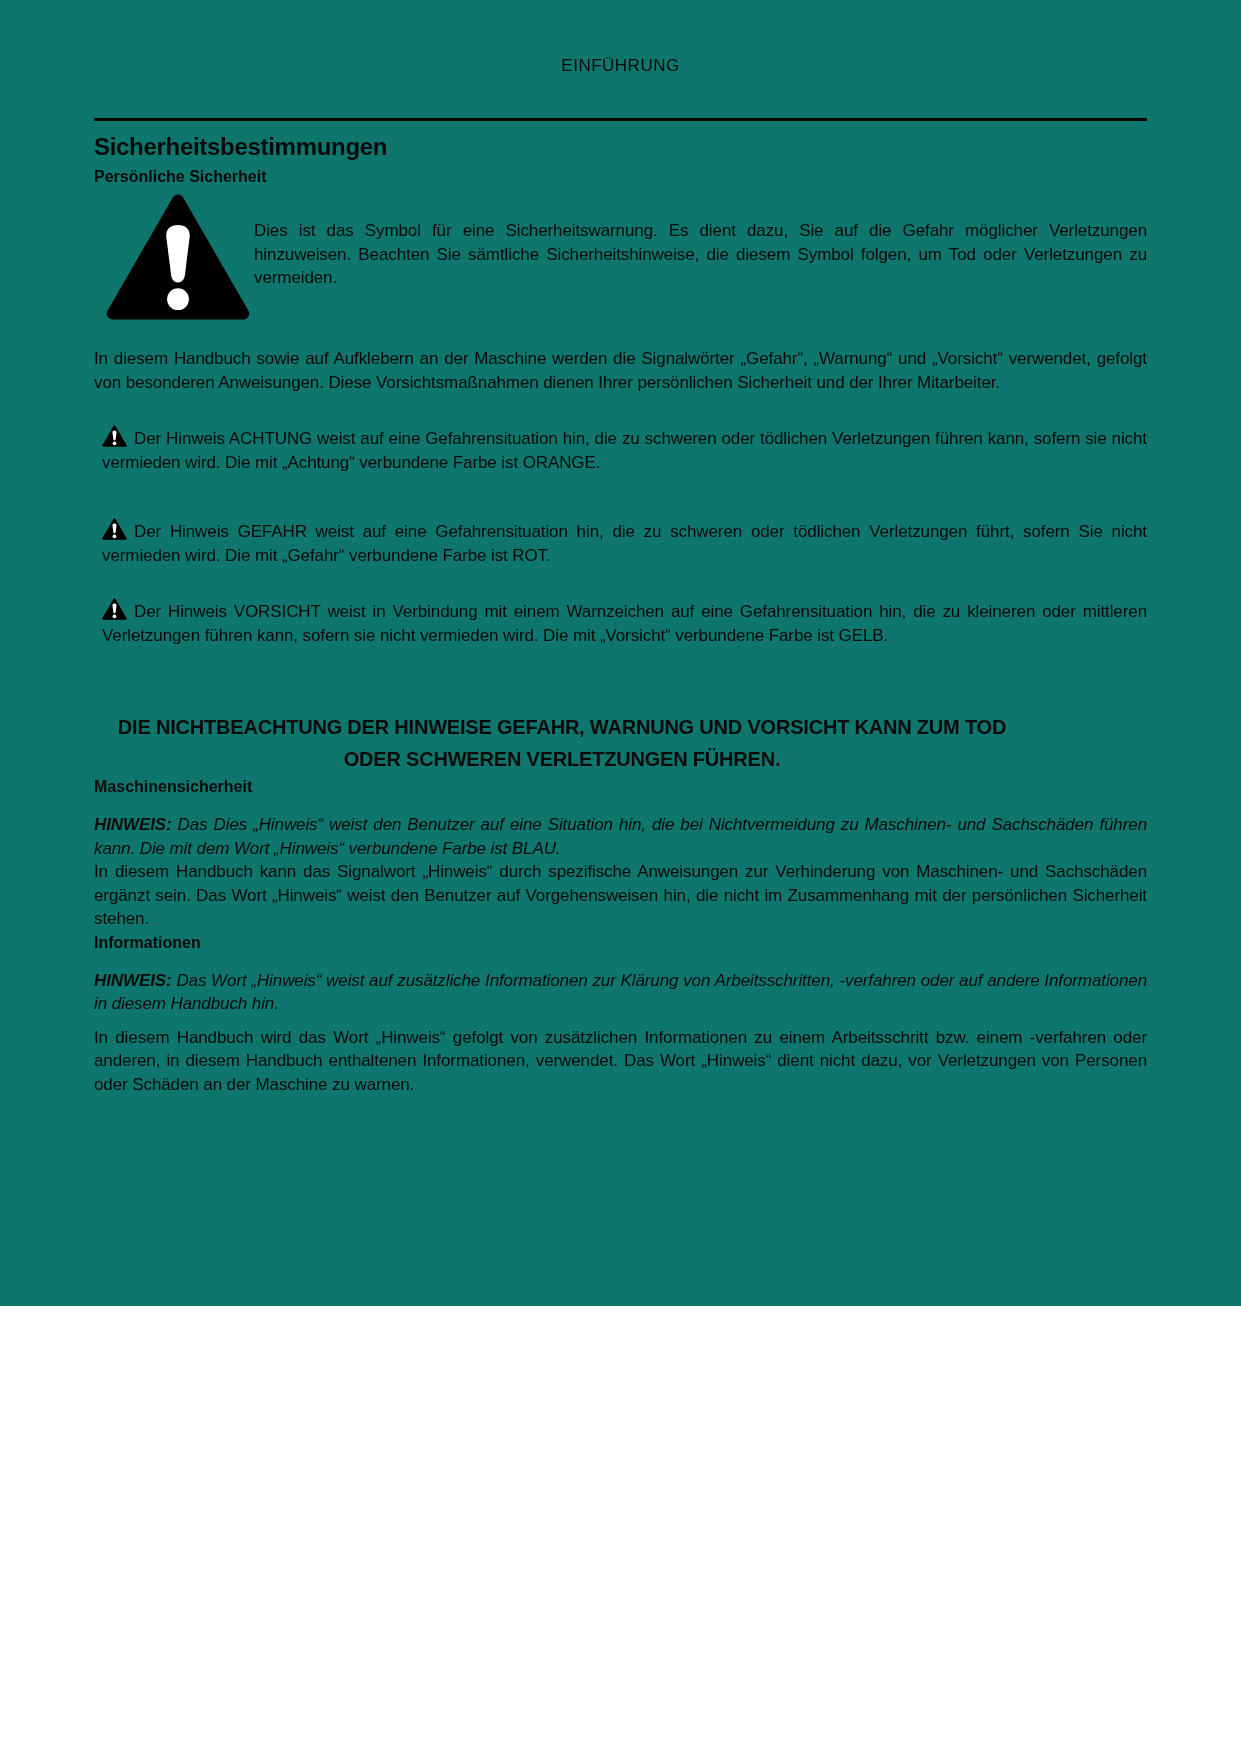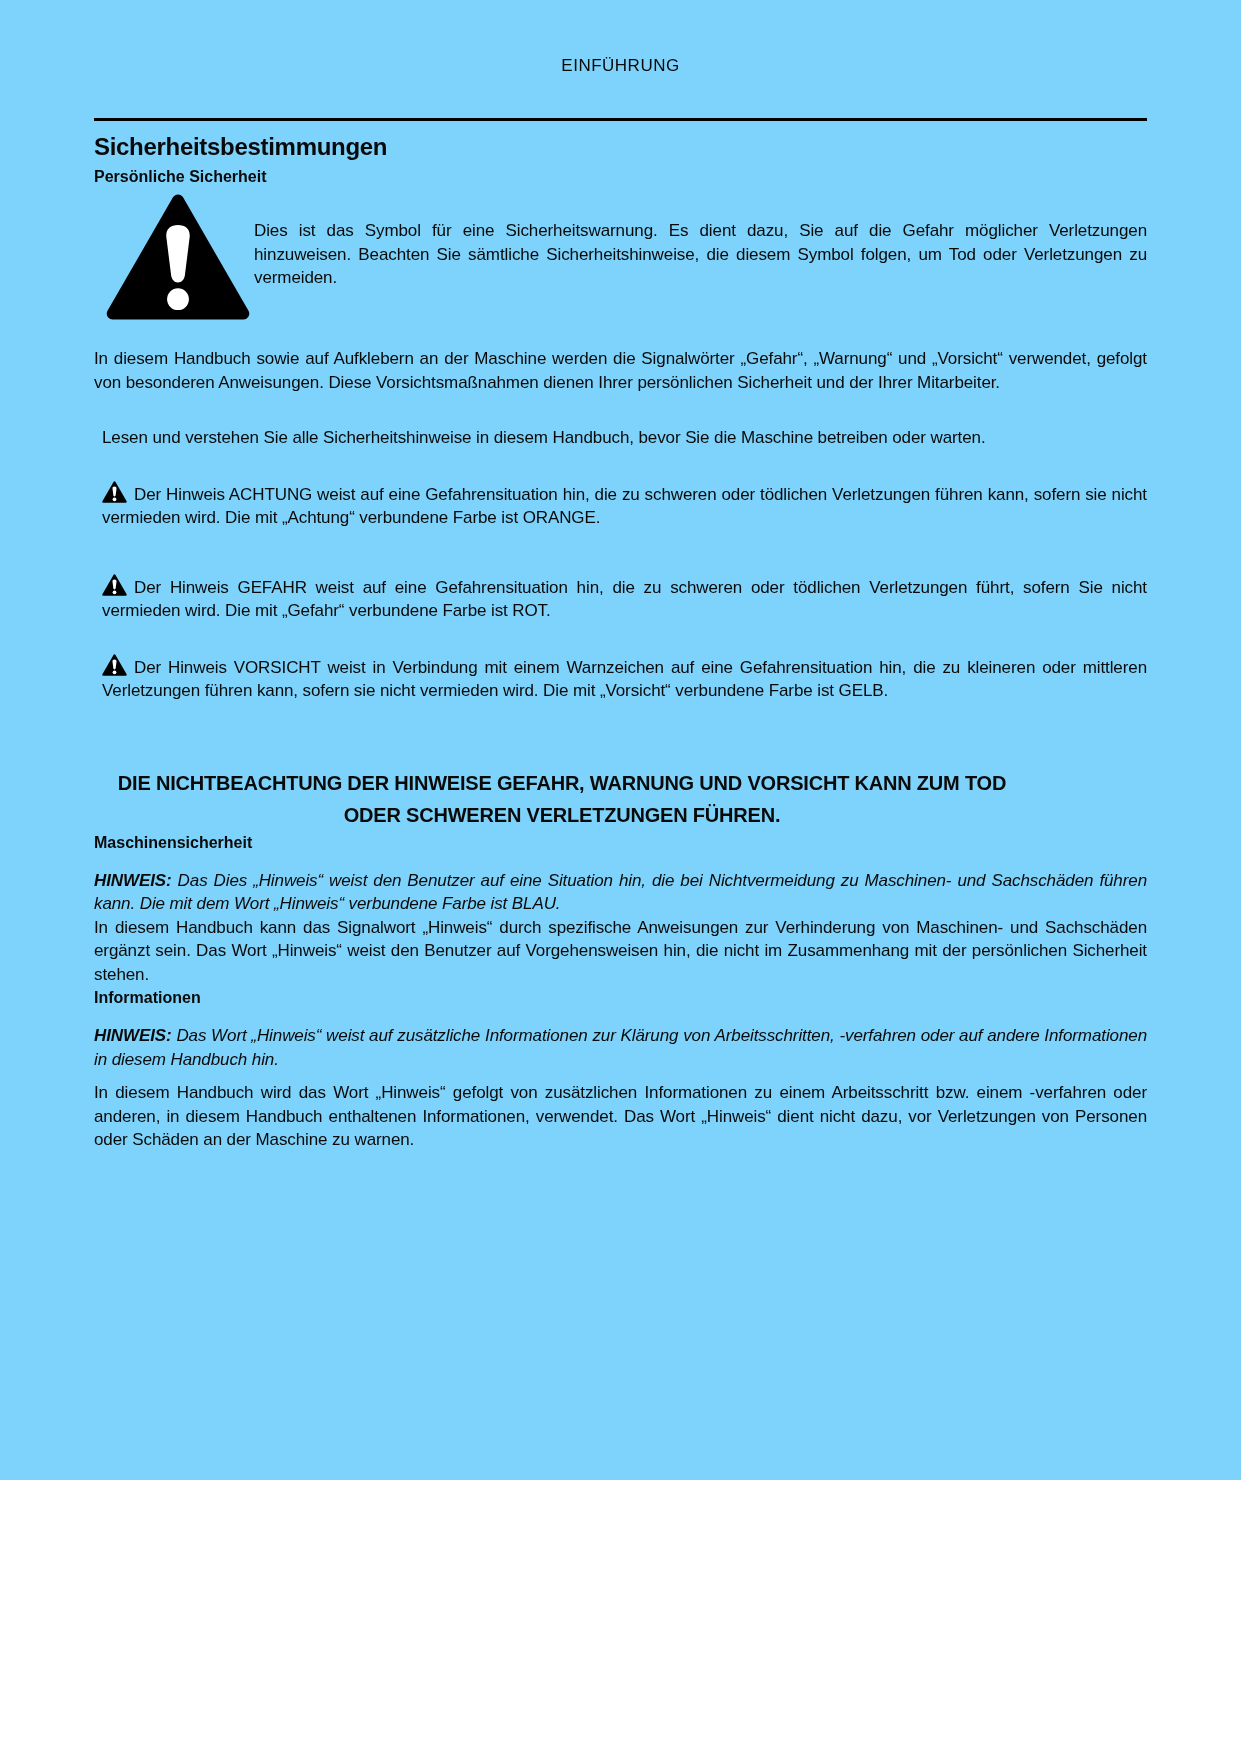--- a/index.html
+++ b/index.html
@@ -1,19 +1,19 @@
 <!DOCTYPE html>
 <html lang="de"><head>
 <meta charset="utf-8">
 <style>
   html,body { margin:0; padding:0; background:#ffffff; }
   .page {
     position:relative;
-    width:1241px; height:1480px;
-    background:#7dd3fc;
+    width:1241px; height:1306px;
+    background:#0f766e;
     color:#0a0a0a;
     font-family:"Liberation Sans", sans-serif;
     overflow:hidden;
   }
   .content { padding:0 94px; }
 
   .running-header {
     padding-top:55px;
     text-align:center;
     font-size:17px;
@@ -111,21 +111,20 @@
       <svg class="tri-large" viewBox="0 0 100 88" xmlns="http://www.w3.org/2000/svg" aria-hidden="true">
         <path d="M50 5 L95 83 L5 83 Z" fill="#000" stroke="#000" stroke-width="8" stroke-linejoin="round"></path>
         <path d="M50 22 C55.5 22 58.6 25.2 58 30.5 L54.8 56 C54.5 59.3 52.6 61.5 50 61.5 C47.4 61.5 45.5 59.3 45.2 56 L42 30.5 C41.4 25.2 44.5 22 50 22 Z" fill="#fff"></path>
         <circle cx="50" cy="73" r="7.5" fill="#fff"></circle>
       </svg>
       <p class="body-para symbol-text">Dies ist das Symbol für eine Sicherheitswarnung. Es dient dazu, Sie auf die Gefahr möglicher Verletzungen hinzuweisen. Beachten Sie sämtliche Sicherheitshinweise, die diesem Symbol folgen, um Tod oder Verletzungen zu vermeiden.</p>
     </div>
 
     <p class="body-para mt-26">In diesem Handbuch sowie auf Aufklebern an der Maschine werden die Signalwörter „Gefahr“, „Warnung“ und „Vorsicht“ verwendet, gefolgt von besonderen Anweisungen. Diese Vorsichtsmaßnahmen dienen Ihrer persönlichen Sicherheit und der Ihrer Mitarbeiter.</p>
 
-    <p class="body-para indent mt-32">Lesen und verstehen Sie alle Sicherheitshinweise in diesem Handbuch, bevor Sie die Maschine betreiben oder warten.</p>
 
     <p class="body-para indent mt-31">
       <svg class="tri-small" viewBox="0 0 100 88" xmlns="http://www.w3.org/2000/svg" aria-hidden="true">
         <path d="M50 5 L95 83 L5 83 Z" fill="#000" stroke="#000" stroke-width="8" stroke-linejoin="round"></path>
         <path d="M50 22 C55.5 22 58.6 25.2 58 30.5 L54.8 56 C54.5 59.3 52.6 61.5 50 61.5 C47.4 61.5 45.5 59.3 45.2 56 L42 30.5 C41.4 25.2 44.5 22 50 22 Z" fill="#fff"></path>
         <circle cx="50" cy="73" r="7.5" fill="#fff"></circle>
       </svg><span>Der Hinweis ACHTUNG weist auf eine Gefahrensituation hin, die zu schweren oder tödlichen Verletzungen führen kann, sofern sie nicht vermieden wird. Die mit „Achtung“ verbundene Farbe ist ORANGE.</span>
     </p>
 
     <p class="body-para indent mt-44">

